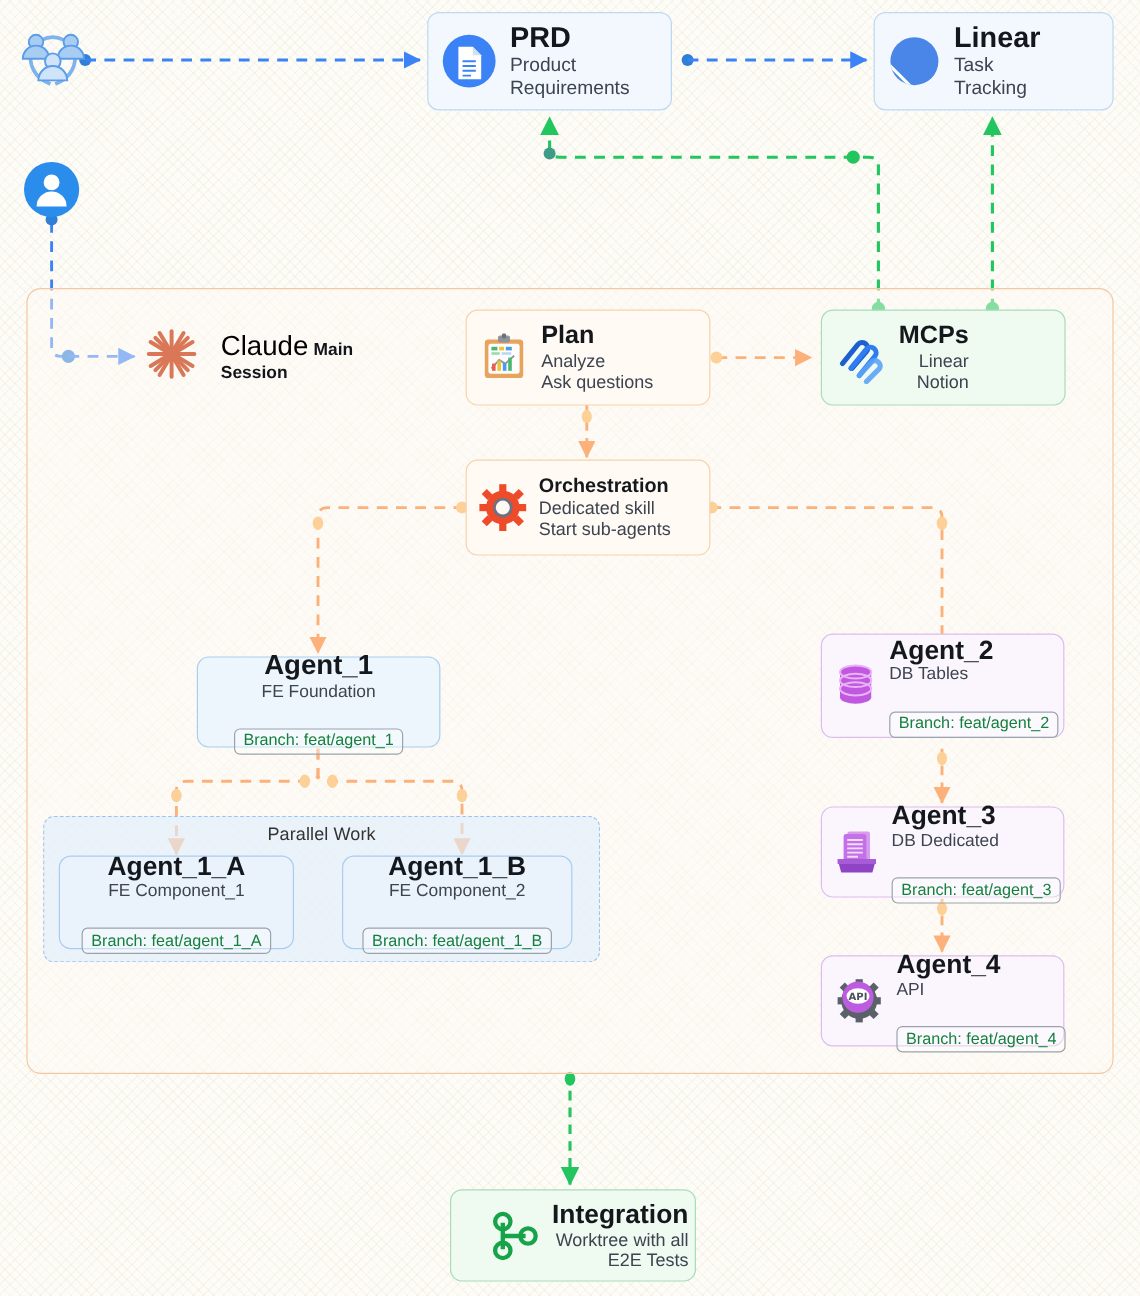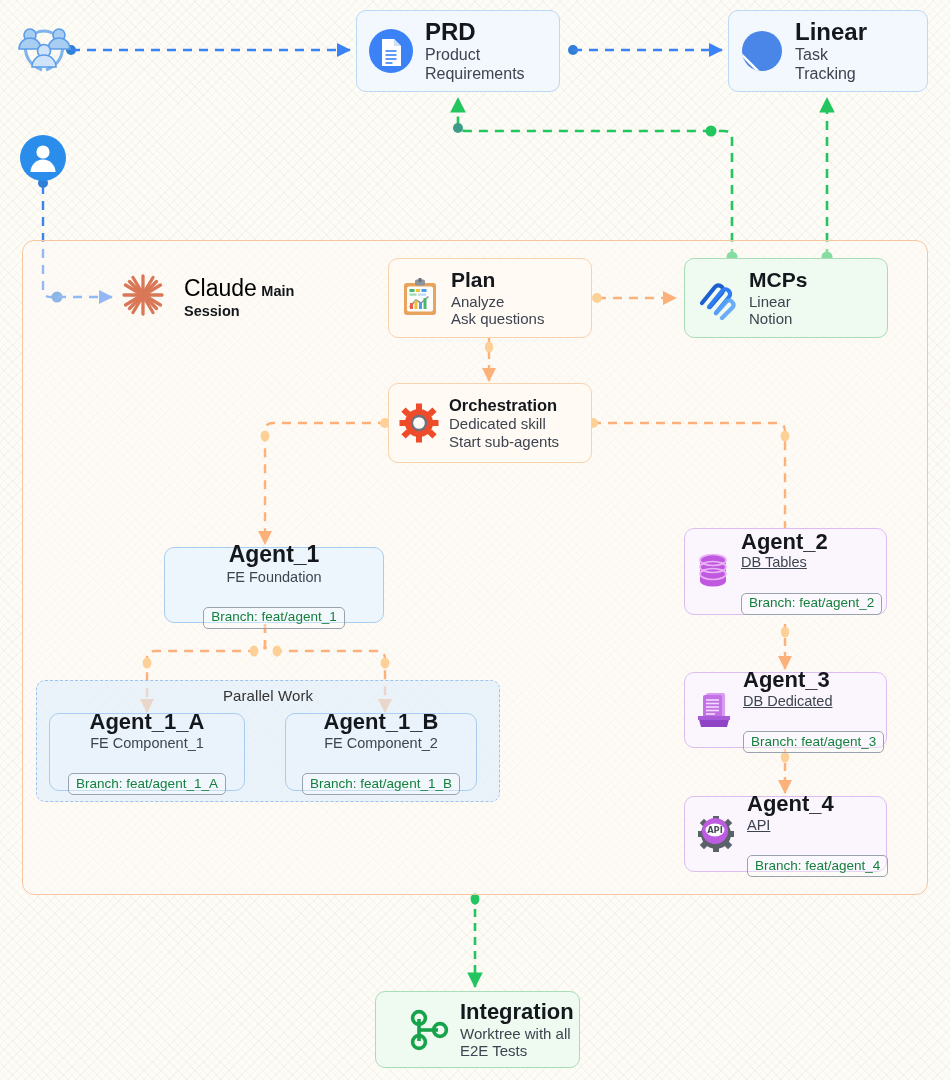--- a/index.html
+++ b/index.html
@@ -47,21 +47,21 @@
   .node .ttl{font-weight:bold;color:#14181d;}
   .node .sub{color:#3d4450;}
   .node.center{justify-content:center;padding:0 6px;}
   .node .txt.ctr{align-items:center;text-align:center;}
 
   
   .t-blue{background:#f3f8fe;border:1.3px solid #bcd8f4;}
   
   .t-orange{background:#fffaf4;border:1.3px solid #f8d3ab;}
   
-  .t-green{background:#effaf1;border:1.3px solid #a8ddb7;}
+  .t-green{background:#effaf1;border:1.3px solid #a8ddb7;text-align:right;}
   
   .t-purple{background:#fbf6fe;border:1.3px solid #ddbcf0;}
   
   .t-agentblue{background:#eef6fd;border:1.4px solid #a7cdf0;}
   .t-subagent{background:#eaf3fc;border:1.4px solid #a9cdf0;}
 
   .branch{
     display:inline-block;margin-top:21px;
     border:1.2px solid #9aa3ad;border-radius:5px;
     padding:1.5px 7px 2.5px;font-size:13.5px;color:#15803d;
@@ -72,21 +72,21 @@
   
   .sz-top .ttl{font-size:24px;}
   .sz-top .sub{font-size:16px;}
   .sz-mid .ttl{font-size:21px;}
   .sz-mid .sub{font-size:15px;}
   .sz-orch .ttl{font-size:16.5px;}
   .sz-orch .sub{font-size:15px;}
   .sz-agent .ttl{font-size:23px;}
   .sz-agent .sub{font-size:14.5px;}
   .sz-agent2 .ttl{font-size:22px;}
-  .sz-agent2 .sub{font-size:14.5px;text-decoration:underline;}
+  .sz-agent2 .sub{font-size:14.5px;}
   .sz-sub .ttl{font-size:22px;}
   .sz-sub .sub{font-size:14.5px;text-align:right;}
   .sz-claude .ttl{font-size:23px;}
   .sz-claude .sub{font-size:14.5px;font-weight:bold;color:#12161c;}
   .sz-integ .ttl{font-size:22px;}
   .sz-integ .sub{font-size:15px;}
 
   .actor{position:absolute;}
 </style>
 </head>
@@ -344,21 +344,21 @@
       <circle cx="20" cy="20" r="7" fill="#fffaf4" stroke="#6b7280" stroke-width="2.3"></circle>
     </svg>
   </span>
   <span class="txt">
     <span class="ttl">Orchestration</span>
     <span class="sub">Dedicated skill</span>
     <span class="sub">Start sub-agents</span>
   </span>
 </div>
 
-<div class="node t-agentblue center" style="left:164px;top:547px;width:220px;height:76px;">
+<div class="node t-agentblue center" style="left:164px;top:547px;width:203px;height:76px;">
   <span class="txt ctr sz-agent">
     <span class="ttl">Agent_1</span>
     <span class="sub">FE Foundation</span>
     <span class="branch">Branch: feat/agent_1</span>
   </span>
 </div>
 
 <div class="node t-purple sz-agent2" style="left:684px;top:528px;width:203px;height:87px;">
   <span class="ico">
     <svg width="36" height="40" viewBox="0 0 36 40">

